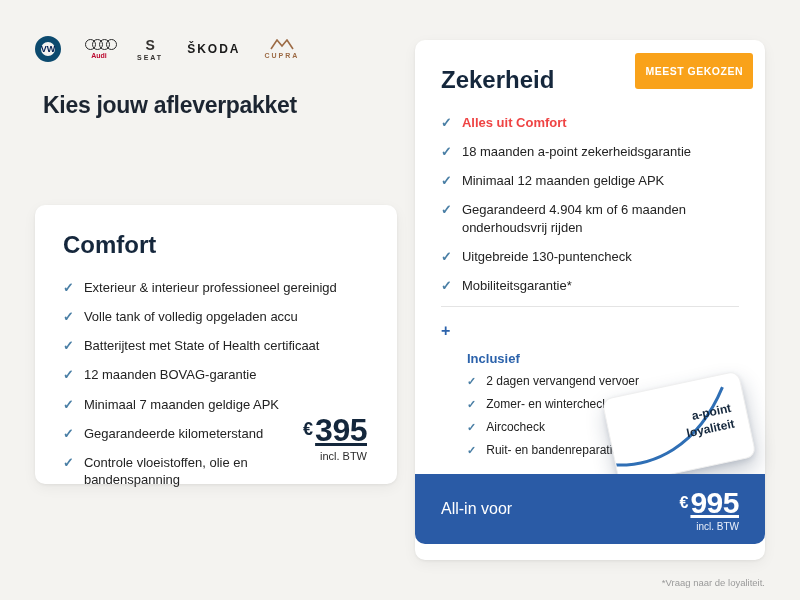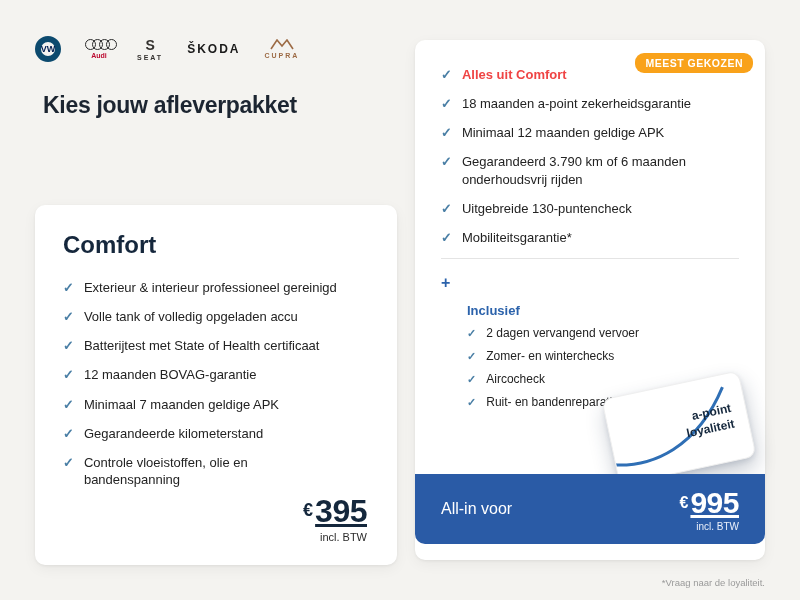--- a/index.html
+++ b/index.html
@@ -27,39 +27,39 @@
 
   
   .headline { position:absolute; left:43px; top:92px; width:320px;
     font-size:23px; line-height:1.18; font-weight:600; color:#1c2531; letter-spacing:-0.3px; }
 
   
   .card { position:absolute; background:#fff; border-radius:10px;
     box-shadow:0 1px 3px rgba(0,0,0,.06), 0 4px 14px rgba(0,0,0,.05); }
   .card-title { font-size:24px; font-weight:700; color:#15273c; margin-bottom:20px; }
 
-  .comfort-card { left:35px; top:205px; width:362px; height:360px; padding:26px 28px; }
+  .comfort-card { left:35px; top:205px; width:362px; height:279px; padding:26px 28px; }
   .zeker-card   { left:415px; top:40px; width:350px; height:520px; padding:26px 26px 0; }
 
   .check-item { display:flex; gap:10px; margin-bottom:12px; font-size:13px; line-height:1.32; color:#232323; }
   .check-item .txt { max-width:255px; }
   .zeker-card .check-item .txt { max-width:268px; }
   .check-icon { color:#4a7fa5; font-weight:bold; font-size:13px; flex:none; line-height:1.32; }
   .bold { font-weight:700; color:#ef4444; }
 
   
   .price-block { text-align:right; color:#14273c; }
   .price-block .cur { font-size:18px; font-weight:600; margin-right:2px; position:relative; top:-6px; }
   .price-block .amt { font-size:32px; font-weight:700; letter-spacing:-0.5px;text-decoration:underline; }
   .price-block .note { font-size:11px; color:#2b2b2b; margin-top:1px; }
   .comfort-price { position:absolute; right:30px; bottom:22px; }
 
   
   .badge { position:absolute; top:13px; right:12px; background:#f9a21a; color:#fff;
-    font-size:10.5px; font-weight:700; letter-spacing:.5px; padding:4px 10px; border-radius:9px; }
+    font-size:10.5px; font-weight:700; letter-spacing:.5px; padding:12px 10px; border-radius:3px; }
   .divider { border-top:1px solid #e4e4e4; margin:6px 0 16px; }
   .bonus-row { display:flex; gap:10px; align-items:baseline; white-space:nowrap; }
   .plus-icon { color:#2b62ab; font-weight:700; font-size:16px; flex:none; line-height:1; }
   .bonus-label { font-size:12.5px; font-weight:700; color:#15273c; }
   .bonus-value { font-size:9.5px; font-weight:400; color:#333; margin-left:3px; }
   .inclusief { margin:12px 0 8px 26px; color:#2b62ab; font-weight:700; font-size:13px; }
   .sub-items { margin-left:26px; width:180px; }
   .sub-items .check-item { margin-bottom:7px; font-size:12px; }
   .sub-items .check-icon { font-size:11px; }
 
@@ -152,36 +152,37 @@
   <div class="price-block comfort-price">
     <div>
       <span class="cur">€</span><span class="amt">395</span>
     </div>
     <div class="note">incl. BTW</div>
   </div>
 </section>
 
 <section class="card zeker-card">
   <div class="badge">MEEST GEKOZEN</div>
+  <h2 class="card-title">Zekerheid</h2>
 
   <div class="check-item">
     <span class="check-icon">✓</span>
     <span class="txt bold">Alles uit Comfort</span>
   </div>
   <div class="check-item">
     <span class="check-icon">✓</span>
     <span class="txt">18 maanden a-point zekerheidsgarantie</span>
   </div>
   <div class="check-item">
     <span class="check-icon">✓</span>
     <span class="txt">Minimaal 12 maanden geldige APK</span>
   </div>
   <div class="check-item">
     <span class="check-icon">✓</span>
-    <span class="txt">Gegarandeerd 3.790 km of 6 maanden onderhoudsvrij rijden</span>
+    <span class="txt">Gegarandeerd 4.904 km of 6 maanden onderhoudsvrij rijden</span>
   </div>
   <div class="check-item">
     <span class="check-icon">✓</span>
     <span class="txt">Uitgebreide 130-puntencheck</span>
   </div>
   <div class="check-item">
     <span class="check-icon">✓</span>
     <span class="txt">Mobiliteitsgarantie*</span>
   </div>
 

